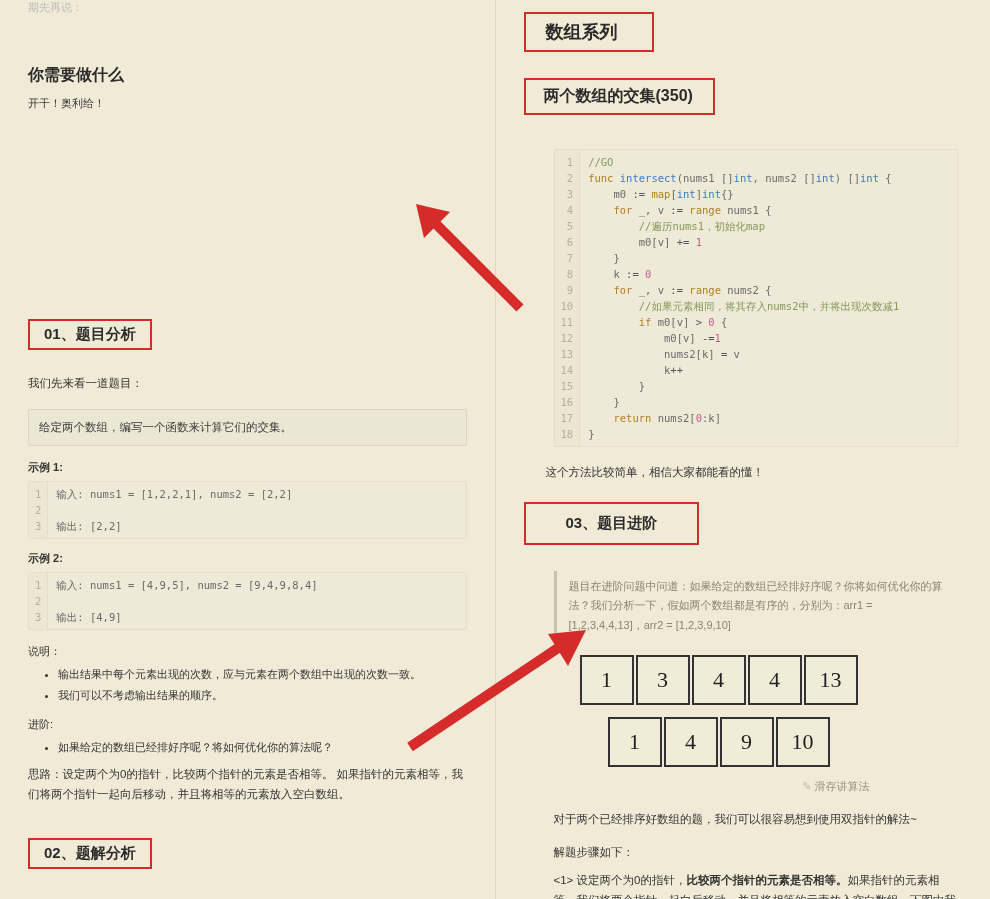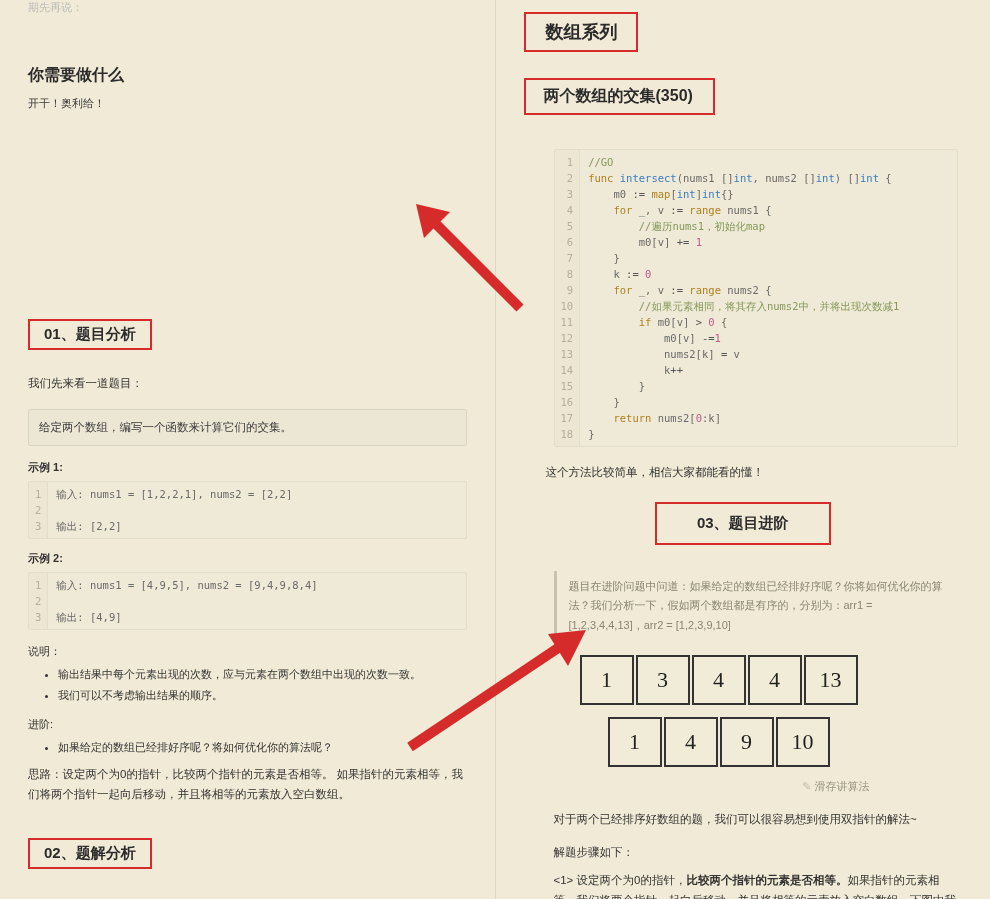--- a/index.html
+++ b/index.html
@@ -34,21 +34,21 @@
     font-weight: 600;
     color: #2b2b2b;
     margin-top: 50px;
     margin-bottom: 10px;
   }
   .p-go { font-size: 11px; color: #3a3a3a; margin-bottom: 10px; }
   
   .h-series {
     display: inline-block;
     border: 2px solid #d62b2b;
-    padding: 6px 18px 6px 20px;
+    padding: 6px 34px 6px 20px;
     font-size: 18px;
     font-weight: 700;
     color: #2b2b2b;
     margin-top: 12px;
   }
   .h-topic {
     display: inline-block;
     border: 2px solid #d62b2b;
     padding: 6px 20px 6px 18px;
     font-size: 16px;
@@ -61,21 +61,21 @@
     display: inline-block;
     border: 2px solid #d62b2b;
     padding: 4px 14px;
     font-size: 15px;
     font-weight: 700;
     color: #2b2b2b;
     margin-bottom: 16px;
   }
   .sec01-wrap { margin-top: 0; }
   .sec02-wrap { margin-top: 34px; }
-  .sec03-right { margin-top: 22px; text-align: center; }
+  .sec03-right { margin-top: 22px; }
   
   .body-line { font-size: 11.5px; color: #333; margin: 10px 0 18px; }
   
   .problem-box {
     border: 1px solid #d9d4c4;
     border-radius: 2px;
     background: #ece7d5;
     overflow: hidden;
     margin-bottom: 14px;
   }

